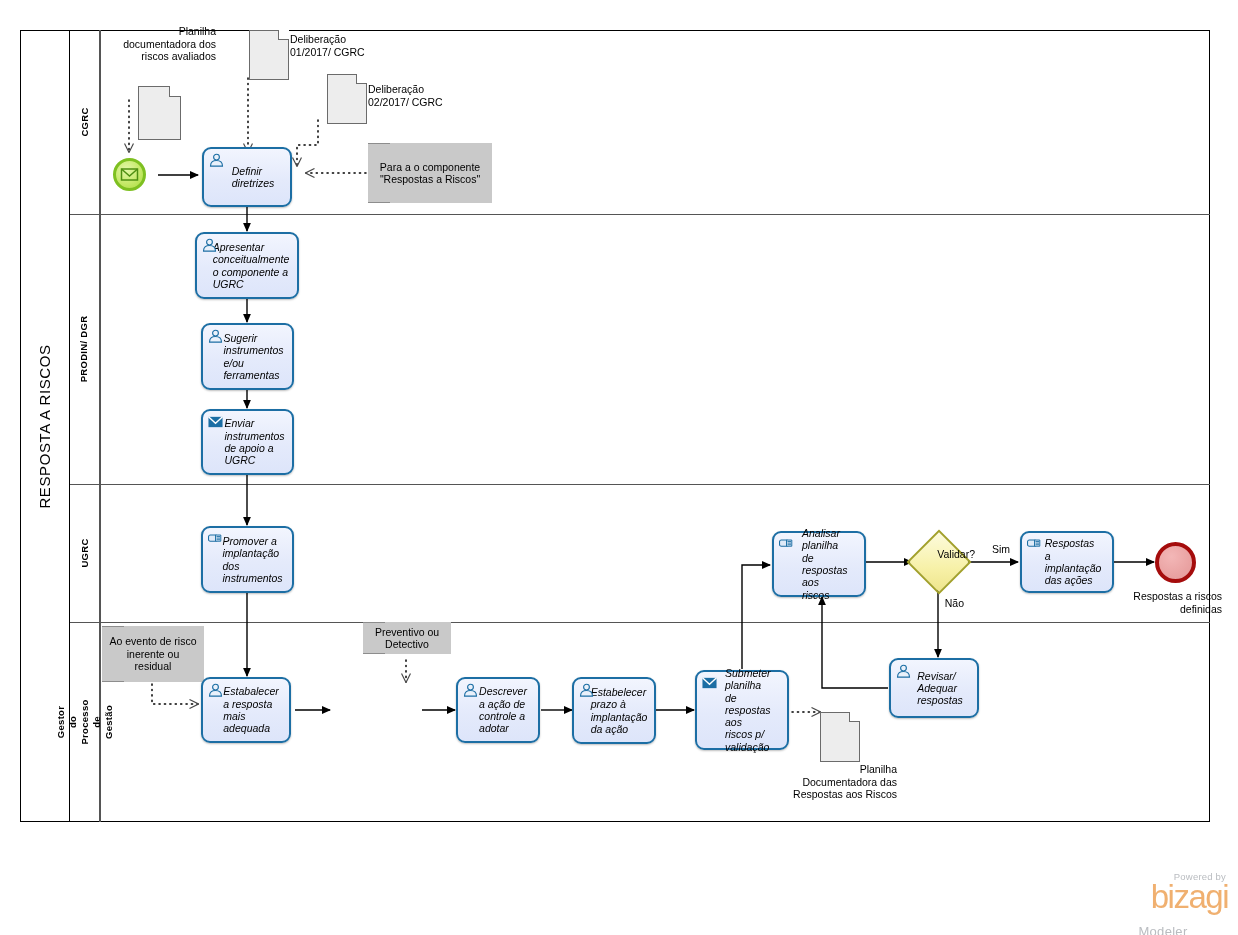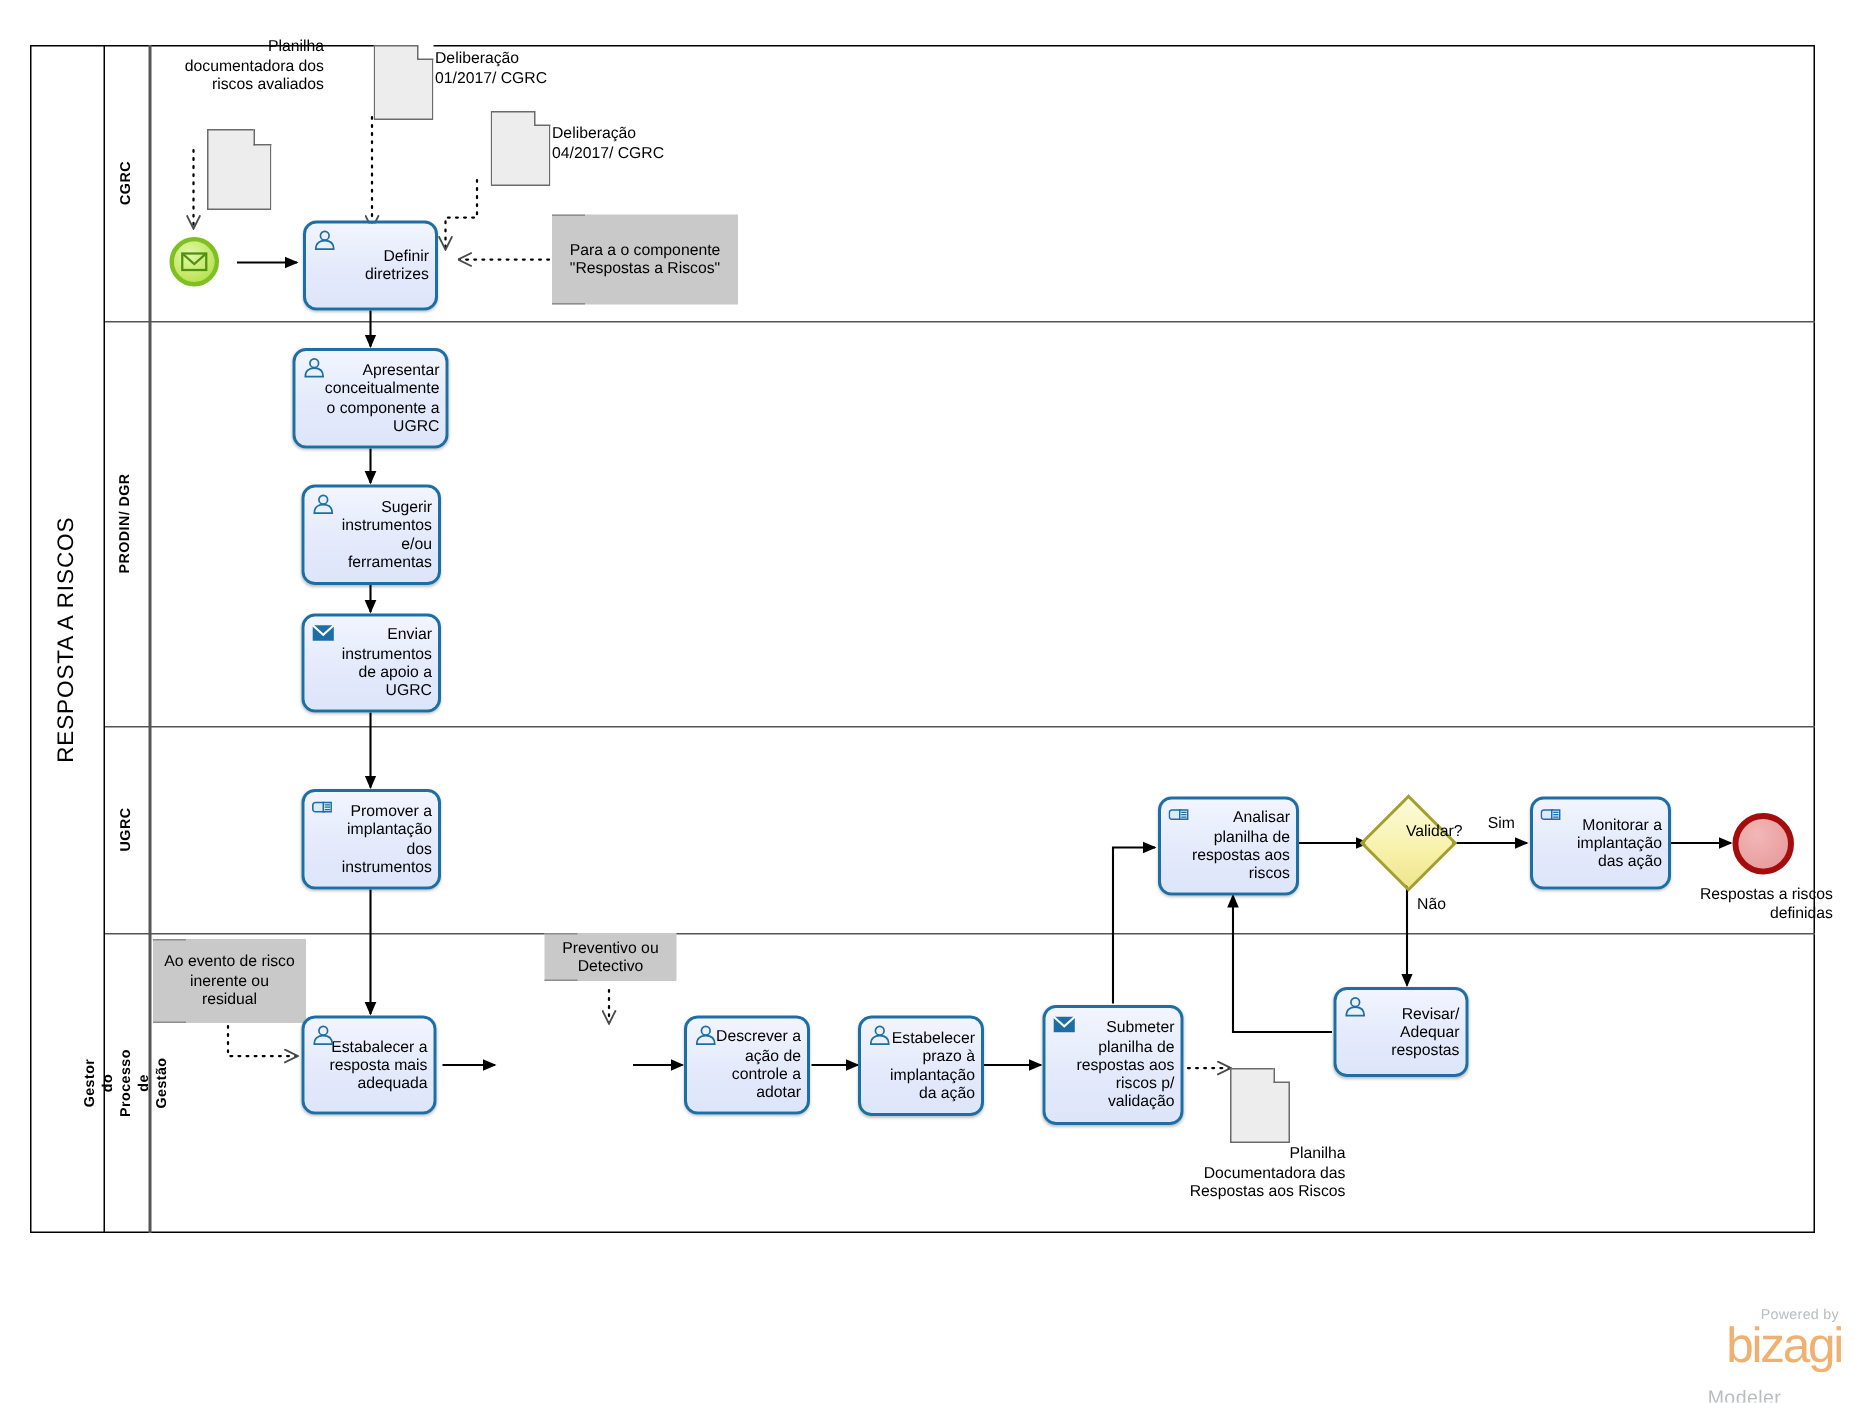--- a/index.html
+++ b/index.html
@@ -20,22 +20,22 @@
               border-right:1px solid #555;display:flex;align-items:center;justify-content:center;}
   .lane-title span{transform:rotate(-90deg);white-space:nowrap;font-size:9.5px;font-weight:bold;
                    letter-spacing:.3px;text-align:center;line-height:12px;}
   .lane-sep{position:absolute;left:70px;width:1140px;height:0;border-top:1px solid #555;}
   .lane-vline{position:absolute;left:100px;top:30px;width:0;height:792px;border-left:1px solid #555;}
 
   
   .task{position:absolute;box-sizing:border-box;border:2px solid #1c6ea4;border-radius:9px;
         background:linear-gradient(180deg,#f2f5fe 0%,#e4eafb 55%,#dde5fa 100%);
         box-shadow:0 1px 2px rgba(0,0,0,.25);
-        display:flex;align-items:center;justify-content:center;text-align:right;
-        font-size:10.5px;line-height:12.3px;padding:3px 4px;}
+        display:flex;align-items:center;justify-content:center;text-align:left;
+        font-size:10.5px;line-height:12.3px;padding:3px 16px;font-style:italic;}
   .task .lbl{display:block;position:relative;z-index:2;}
   .task .tico{position:absolute;left:5px;top:4px;width:15px;height:14px;z-index:3;}
 
   
   .ev{position:absolute;border-radius:50%;box-sizing:border-box;}
   .ev-start{width:33px;height:33px;border:3px solid #7ec021;
             background:radial-gradient(circle at 38% 32%,#e2f7a8 0%,#c6e96a 55%,#a8dc3c 100%);}
   .ev-end{width:41px;height:41px;border:4px solid #a50c0c;
           background:radial-gradient(circle at 38% 32%,#f3b7b7 0%,#eaa3a3 60%,#e39a9a 100%);}
 
@@ -163,21 +163,21 @@
   <div class="doc" style="left:249px;top:30px;width:40px;height:50px">
     <div class="body"></div>
       <div class="fold"></div>
   </div>
   <div class="txt" style="left:290px;top:33px;width:80px;text-align:left">Deliberação 01/2017/ CGRC</div>
 
   <div class="doc" style="left:327px;top:74px;width:40px;height:50px">
     <div class="body"></div>
       <div class="fold"></div>
   </div>
-  <div class="txt" style="left:368px;top:83px;width:80px;text-align:left">Deliberação 04/2017/ CGRC</div>
+  <div class="txt" style="left:368px;top:83px;width:80px;text-align:left">Deliberação 02/2017/ CGRC</div>
 
   <div class="doc" style="left:820px;top:712px;width:40px;height:50px">
     <div class="body"></div>
       <div class="fold"></div>
   </div>
   <div class="txt" style="left:785px;top:763px;width:112px">Planilha Documentadora das Respostas aos Riscos</div>
 
   <div class="ann" style="left:368px;top:143px;width:124px;height:60px">Para a o componente "Respostas a Riscos"</div>
   <div class="ann" style="left:102px;top:626px;width:102px;height:56px">Ao evento de risco inerente ou residual</div>
   <div class="ann" style="left:363px;top:622px;width:88px;height:32px">Preventivo ou Detectivo</div>
@@ -246,21 +246,21 @@
     </svg>
     <span class="lbl" style="padding-left:12px">Analisar planilha de respostas aos riscos</span>
   </div>
 
   <div class="task" style="left:1020px;top:531px;width:94px;height:62px">
     <svg class="tico" viewBox="0 0 17 14">
       <rect x="0.6" y="2.5" width="10" height="7" rx="2" fill="#dfeaf8" stroke="#1c6ea4" stroke-width="1.2"></rect>
       <path d="M8.5,2.5 L14.5,2.5 L14.5,9.5 L8.5,9.5 Z" fill="#dfeaf8" stroke="#1c6ea4" stroke-width="1.1"></path>
       <path d="M9.6,4.2 H13.6 M9.6,6 H13.6 M9.6,7.8 H13.6" stroke="#1c6ea4" stroke-width="1"></path>
     </svg>
-    <span class="lbl" style="padding-left:12px">Monitorar a implantação das ação</span>
+    <span class="lbl" style="padding-left:12px">Respostas a implantação das ações</span>
   </div>
 
   <div class="task" style="left:201px;top:677px;width:90px;height:66px">
     <svg class="tico" viewBox="0 0 16 15">
       <circle cx="8" cy="4.4" r="3.1" fill="#eaf1fb" stroke="#1c6ea4" stroke-width="1.2"></circle>
       <path d="M1.6,14 C1.6,9.6 4.4,8 8,8 C11.6,8 14.4,9.6 14.4,14 Z" fill="#eaf1fb" stroke="#1c6ea4" stroke-width="1.2"></path>
     </svg>
     <span class="lbl" style="padding-left:10px">Estabalecer a resposta mais adequada</span>
   </div>
 

